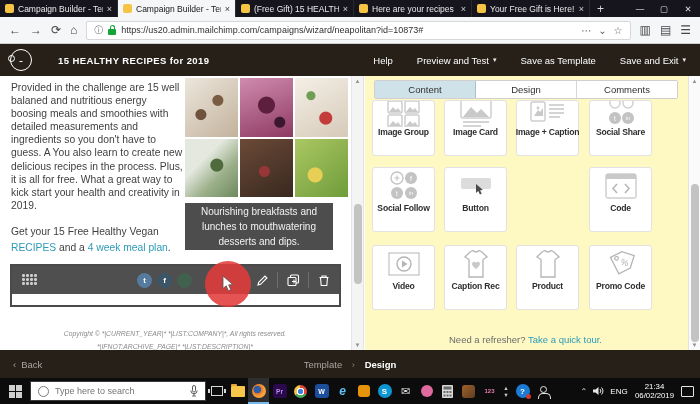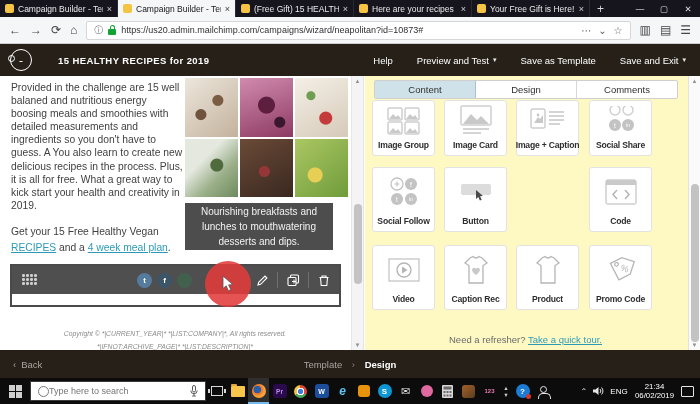--- a/index.html
+++ b/index.html
@@ -39,21 +39,21 @@
   .mcmenu .it{display:flex;gap:4px;align-items:center}
   .chev{font-size:7px;opacity:.9}
 
   
   .main{position:absolute;top:76px;left:0;width:700px;height:274px;background:#fff;overflow:hidden}
 
   
   .epane{position:absolute;left:0;top:0;width:364px;height:274px;background:#fff;border-right:1px solid #e4e4e4}
   .para{position:absolute;left:11px;top:5px;width:172px;font-size:10.3px;line-height:13.1px;color:#3f3f3f}
   .cta{position:absolute;left:11px;top:148px;width:180px;font-size:10.3px;line-height:16px;color:#3f3f3f}
-  .tlink{color:#2c9ab7;text-decoration:underline}
+  .tlink{color:#2c9ab7;}
   .imgrid{position:absolute;left:185px;top:2px;width:163px;height:119px;display:grid;grid-template-columns:1fr 1fr 1fr;grid-template-rows:1fr 1fr;gap:2px;background:#fff}
   .imgrid div{width:100%;height:100%}
   .t1{background:radial-gradient(circle at 30% 62%,#6f533c 5px,transparent 6px),radial-gradient(circle at 62% 38%,#7a5c42 5px,transparent 6px),linear-gradient(140deg,#ece6dc,#c3b29c)}
   .t2{background:radial-gradient(circle at 50% 46%,#5e1f3f 8px,transparent 9px),radial-gradient(circle at 75% 75%,#3a1630 5px,transparent 6px),linear-gradient(160deg,#d08bae,#8e3a62)}
   .t3{background:radial-gradient(circle at 58% 68%,#c33b3b 6px,transparent 7px),radial-gradient(circle at 30% 30%,#6f9e53 4px,transparent 5px),linear-gradient(150deg,#f4efe6,#d6cab9)}
   .t4{background:radial-gradient(circle at 60% 45%,#4f6b3e 6px,transparent 7px),linear-gradient(135deg,#e4e8df 35%,#9cb08a 65%,#6d8a5e)}
   .t5{background:radial-gradient(circle at 46% 56%,#973636 5px,transparent 6px),linear-gradient(150deg,#6b4a37,#392820)}
   .t6{background:radial-gradient(circle at 38% 62%,#e7cf56 7px,transparent 8px),linear-gradient(140deg,#abc763,#6f9c3a)}
   .caption{position:absolute;left:185px;top:127px;width:148px;height:47px;background:#4d4d4d;color:#f2f2f2;font-size:10px;line-height:15px;text-align:center;display:flex;align-items:center;justify-content:center;padding:3px 8px}
 
@@ -81,21 +81,21 @@
   .epane .vsb{right:0}
   .epane .vsb .th{top:128px;height:80px}
 
   
   .cpane{position:absolute;left:365px;top:0;width:335px;height:274px;background:#fef9c3}
   .ctabs{position:absolute;left:9px;top:4px;width:304px;height:19px;display:flex;border:1px solid #cfcfcf;border-radius:2px;overflow:hidden;font-size:9.5px;color:#2f2f2f}
   .ctab{flex:1;display:flex;align-items:center;justify-content:center;background:#fff;border-right:1px solid #d6d6d6}
   .ctab:last-child{border-right:0}
   .ctab.act{background:#cfe2e9;border-color:#a9c2cb}
   .cards{position:absolute;left:0;top:0;right:14px;bottom:0}
-  .card{position:absolute;width:63px;background:#fff;border:1px solid #e2e2e2;border-radius:3px;display:flex;flex-direction:column;align-items:center;justify-content:flex-end;padding-bottom:5px}
+  .card{position:absolute;width:63px;background:#fff;border:1px solid #e2e2e2;border-radius:3px;display:flex;flex-direction:column;align-items:center;justify-content:flex-end;padding-bottom:18px}
   .card .ic{flex:1;display:flex;align-items:center;justify-content:center;overflow:hidden;width:100%}
   .card .lb{font-size:8.6px;font-weight:bold;color:#2e2e2e;letter-spacing:-.2px;white-space:nowrap}
   .r1{top:24px;height:56px}.r2{top:91px;height:65px}.r3{top:169px;height:65px}
   .c1{left:7px}.c2{left:79px}.c3{left:151px}.c4{left:224px}
   .refresher{position:absolute;left:0;right:14px;top:258px;text-align:center;font-size:9.5px;color:#6b6b6b}
   .cpane .vsb{right:0;border-left:1px solid #e2e2e2;background:#fafafa}
   .cpane .vsb .th{top:108px;height:158px}
 
   
   .botbar{position:absolute;top:350px;height:28px;left:0;right:0;background:#262019;display:flex;align-items:center;color:#a9a39e;font-size:9.5px;z-index:30}
@@ -103,21 +103,21 @@
   .crumb{position:absolute;left:0;right:0;text-align:center;pointer-events:none}
   .crumb .sep{margin:0 7px;color:#8c8680}
   .crumb .cur{color:#fff;font-weight:bold}
   .savebtn{margin-left:auto;margin-right:5px;background:#2c9ab7;color:#fff;font-weight:bold;font-size:10px;height:20px;display:flex;align-items:center;gap:7px;padding:0 11px;border-radius:3px}
 
   
   .taskbar{position:absolute;top:378px;height:26px;left:0;right:0;background:#0c0c0c;display:flex;align-items:center;color:#fff;z-index:40}
   .startbtn{width:30px;height:100%;display:flex;align-items:center;justify-content:center}
   .winlogo{display:grid;grid-template-columns:6px 6px;grid-template-rows:6px 6px;gap:1px}
   .winlogo i{background:#cfcfcf}
-  .searchbox{width:176px;height:20px;background:#fff;border:1px solid #3a3a3a;display:flex;align-items:center;padding:0 7px;color:#5a5a5a}
+  .searchbox{width:176px;height:20px;background:#fff;border:1px solid #3a3a3a;display:flex;align-items:center;gap:6px;padding:0 7px;color:#5a5a5a}
   .cortana{width:11px;height:11px;border:1.5px solid #7a7a7a;border-radius:50%;flex:none}
   .searchbox input{border:0;outline:0;flex:1;font-size:9px;color:#444;font-family:inherit;background:transparent;min-width:0}
   .tbi{width:21px;height:100%;display:flex;align-items:center;justify-content:center;flex:none;font-size:10px}
   .tbi.open{background:#2f2f2f;box-shadow:inset 0 -2px 0 #76b9ed}
   .sq{width:14px;height:14px;border-radius:3px;display:flex;align-items:center;justify-content:center;font-size:7px;font-weight:bold;color:#fff}
   .ci{width:14px;height:14px;border-radius:50%;display:flex;align-items:center;justify-content:center;font-size:8px;font-weight:bold;color:#fff}
   .taskview{width:12px;height:10px;border:1.2px solid #d9d9d9;position:relative}
   .taskview:before,.taskview:after{content:"";position:absolute;top:2px;bottom:2px;width:2px;background:#d9d9d9}
   .taskview:before{left:-4px}.taskview:after{right:-4px}
   .folder{width:14px;height:11px;background:#f8c64a;border-radius:1px;position:relative}

